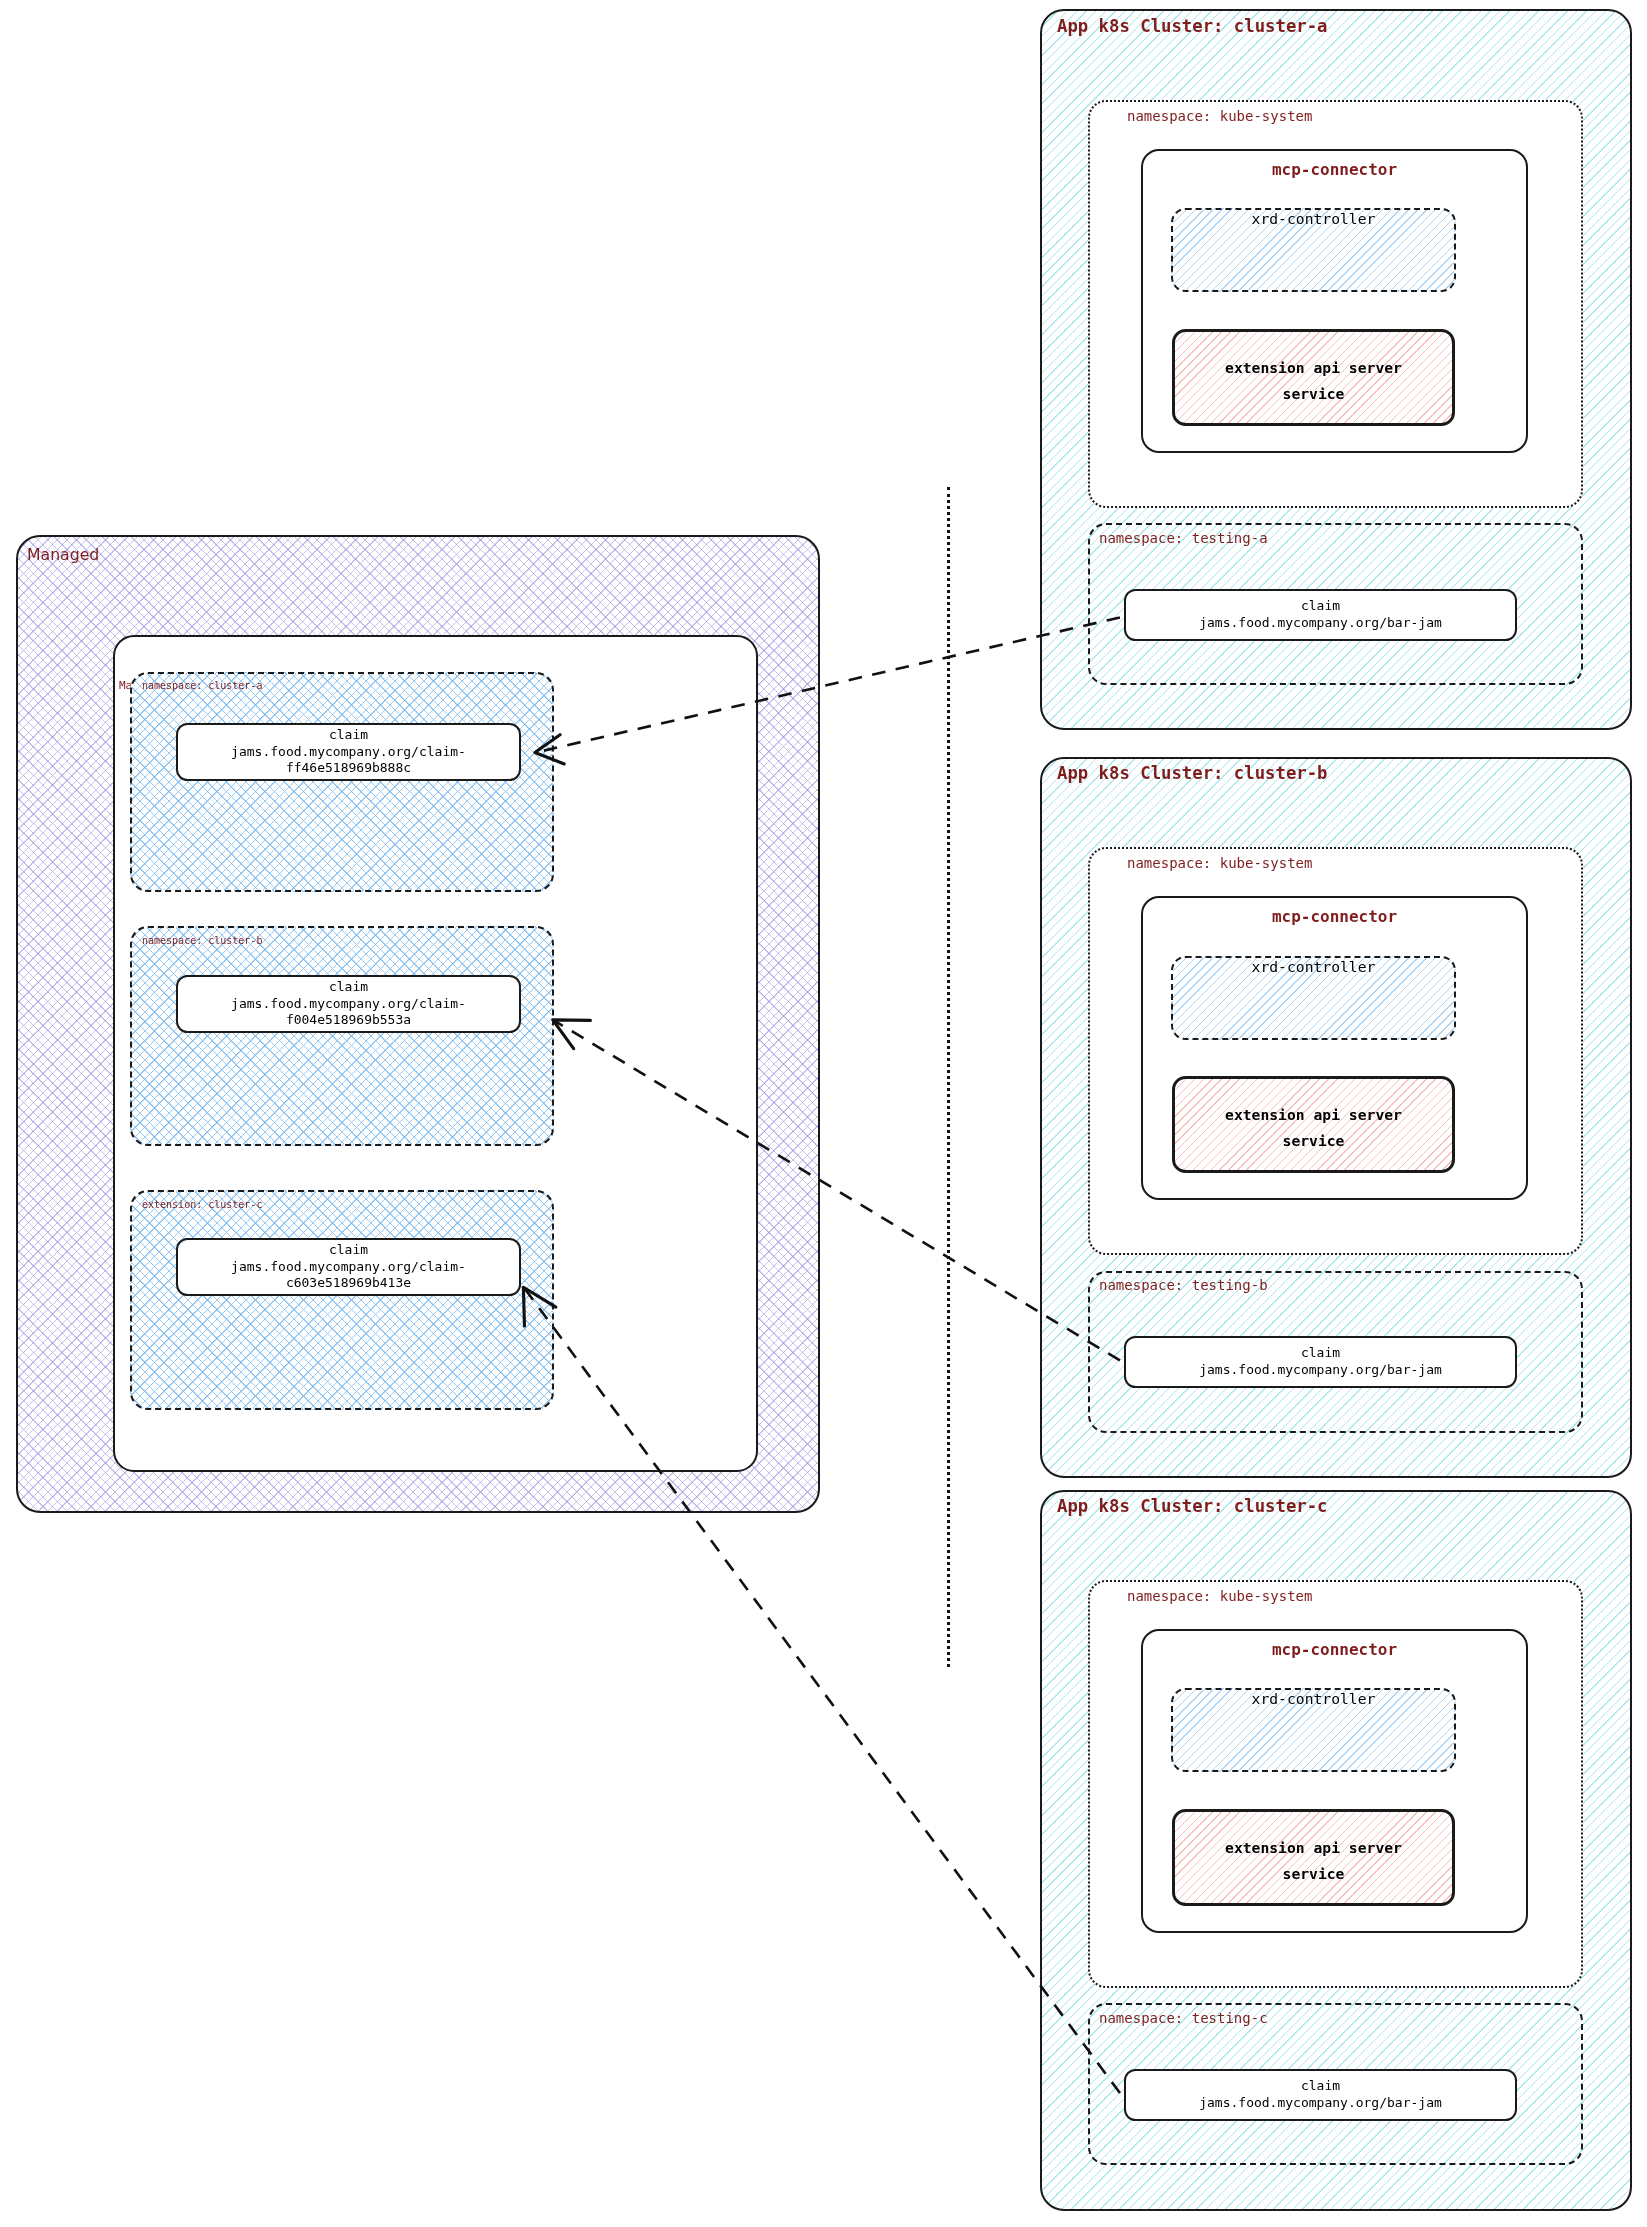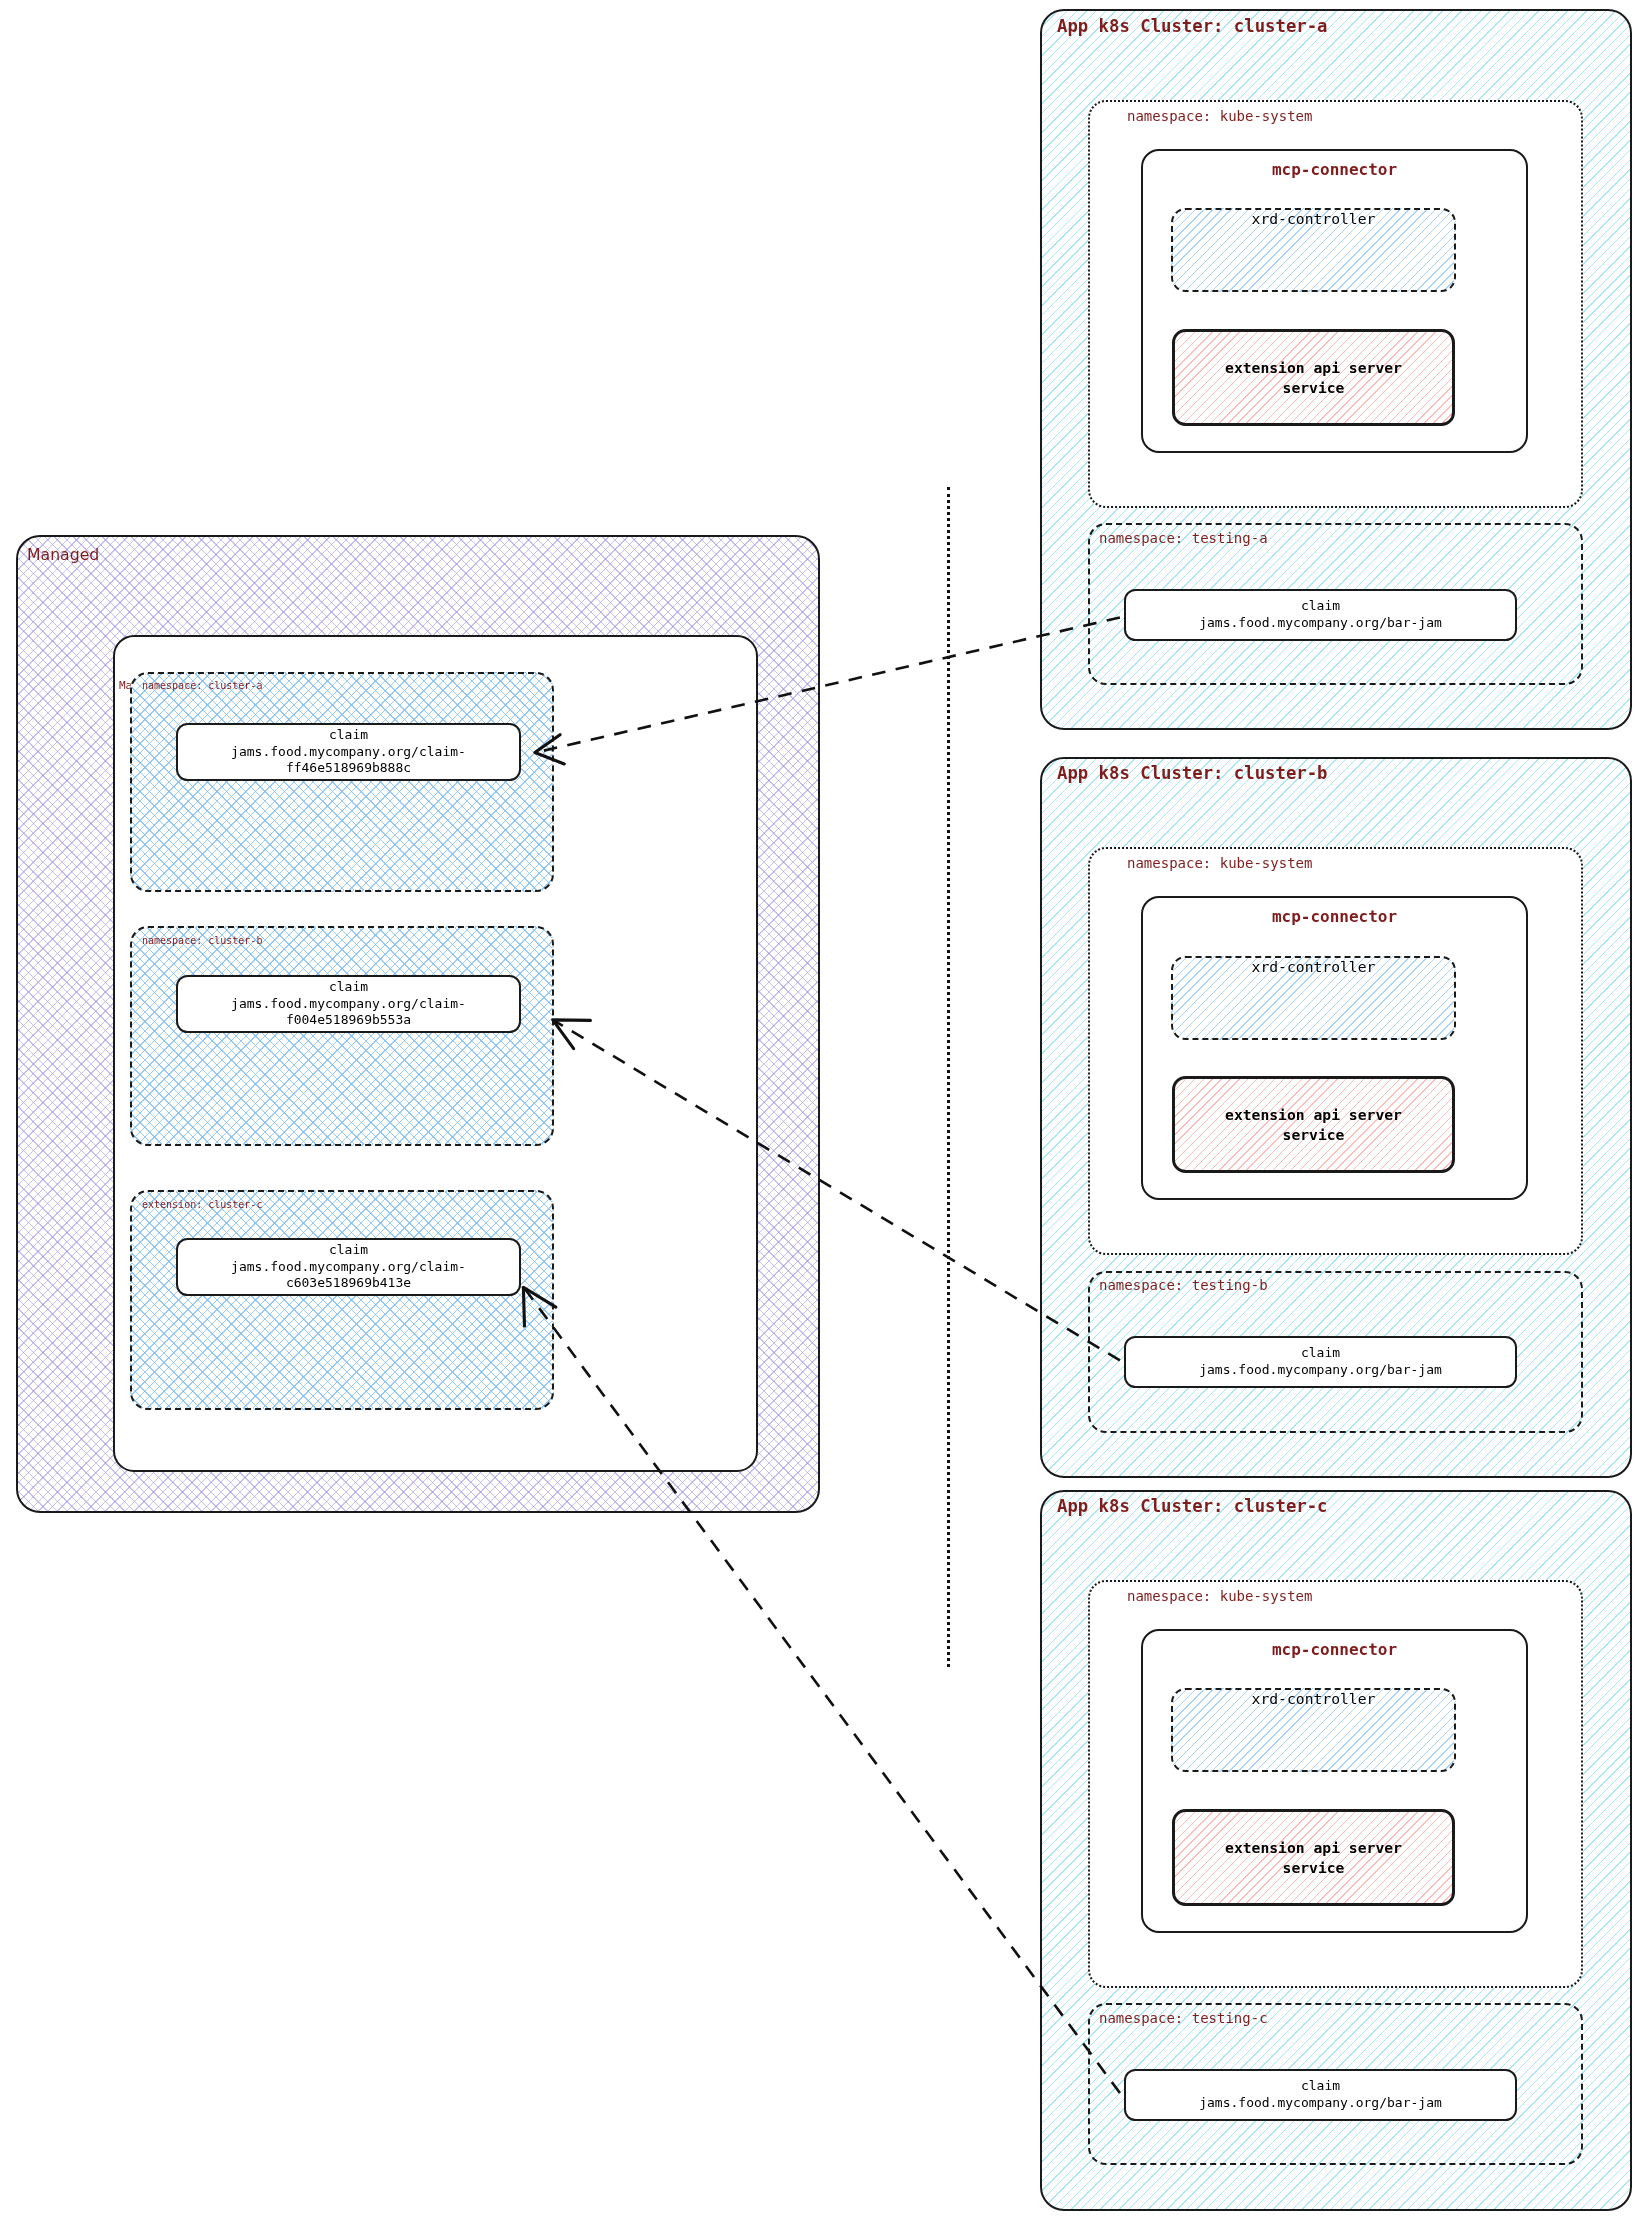--- a/index.html
+++ b/index.html
@@ -226,21 +226,21 @@
     display: flex; flex-direction: column;
     align-items: center; justify-content: center;
     text-align: center;
     font-size: 14.7px;
     line-height: 1.3;
     font-weight: bold;
   }
   #extsvc-a { top: 329px; }
   #extsvc-b { top: 1076px; }
   #extsvc-c { top: 1809px; }
-  .extsvc .ln { display: block; }
+  .extsvc .ln { display: block; margin-top: 6px; }
 
   
   .ns-testing {
     left: 1088px;
     width: 495px;
     height: 162px;
     border: 2.6px dashed #1a1a1a;
     border-radius: 18px;
     background: transparent;
   }

